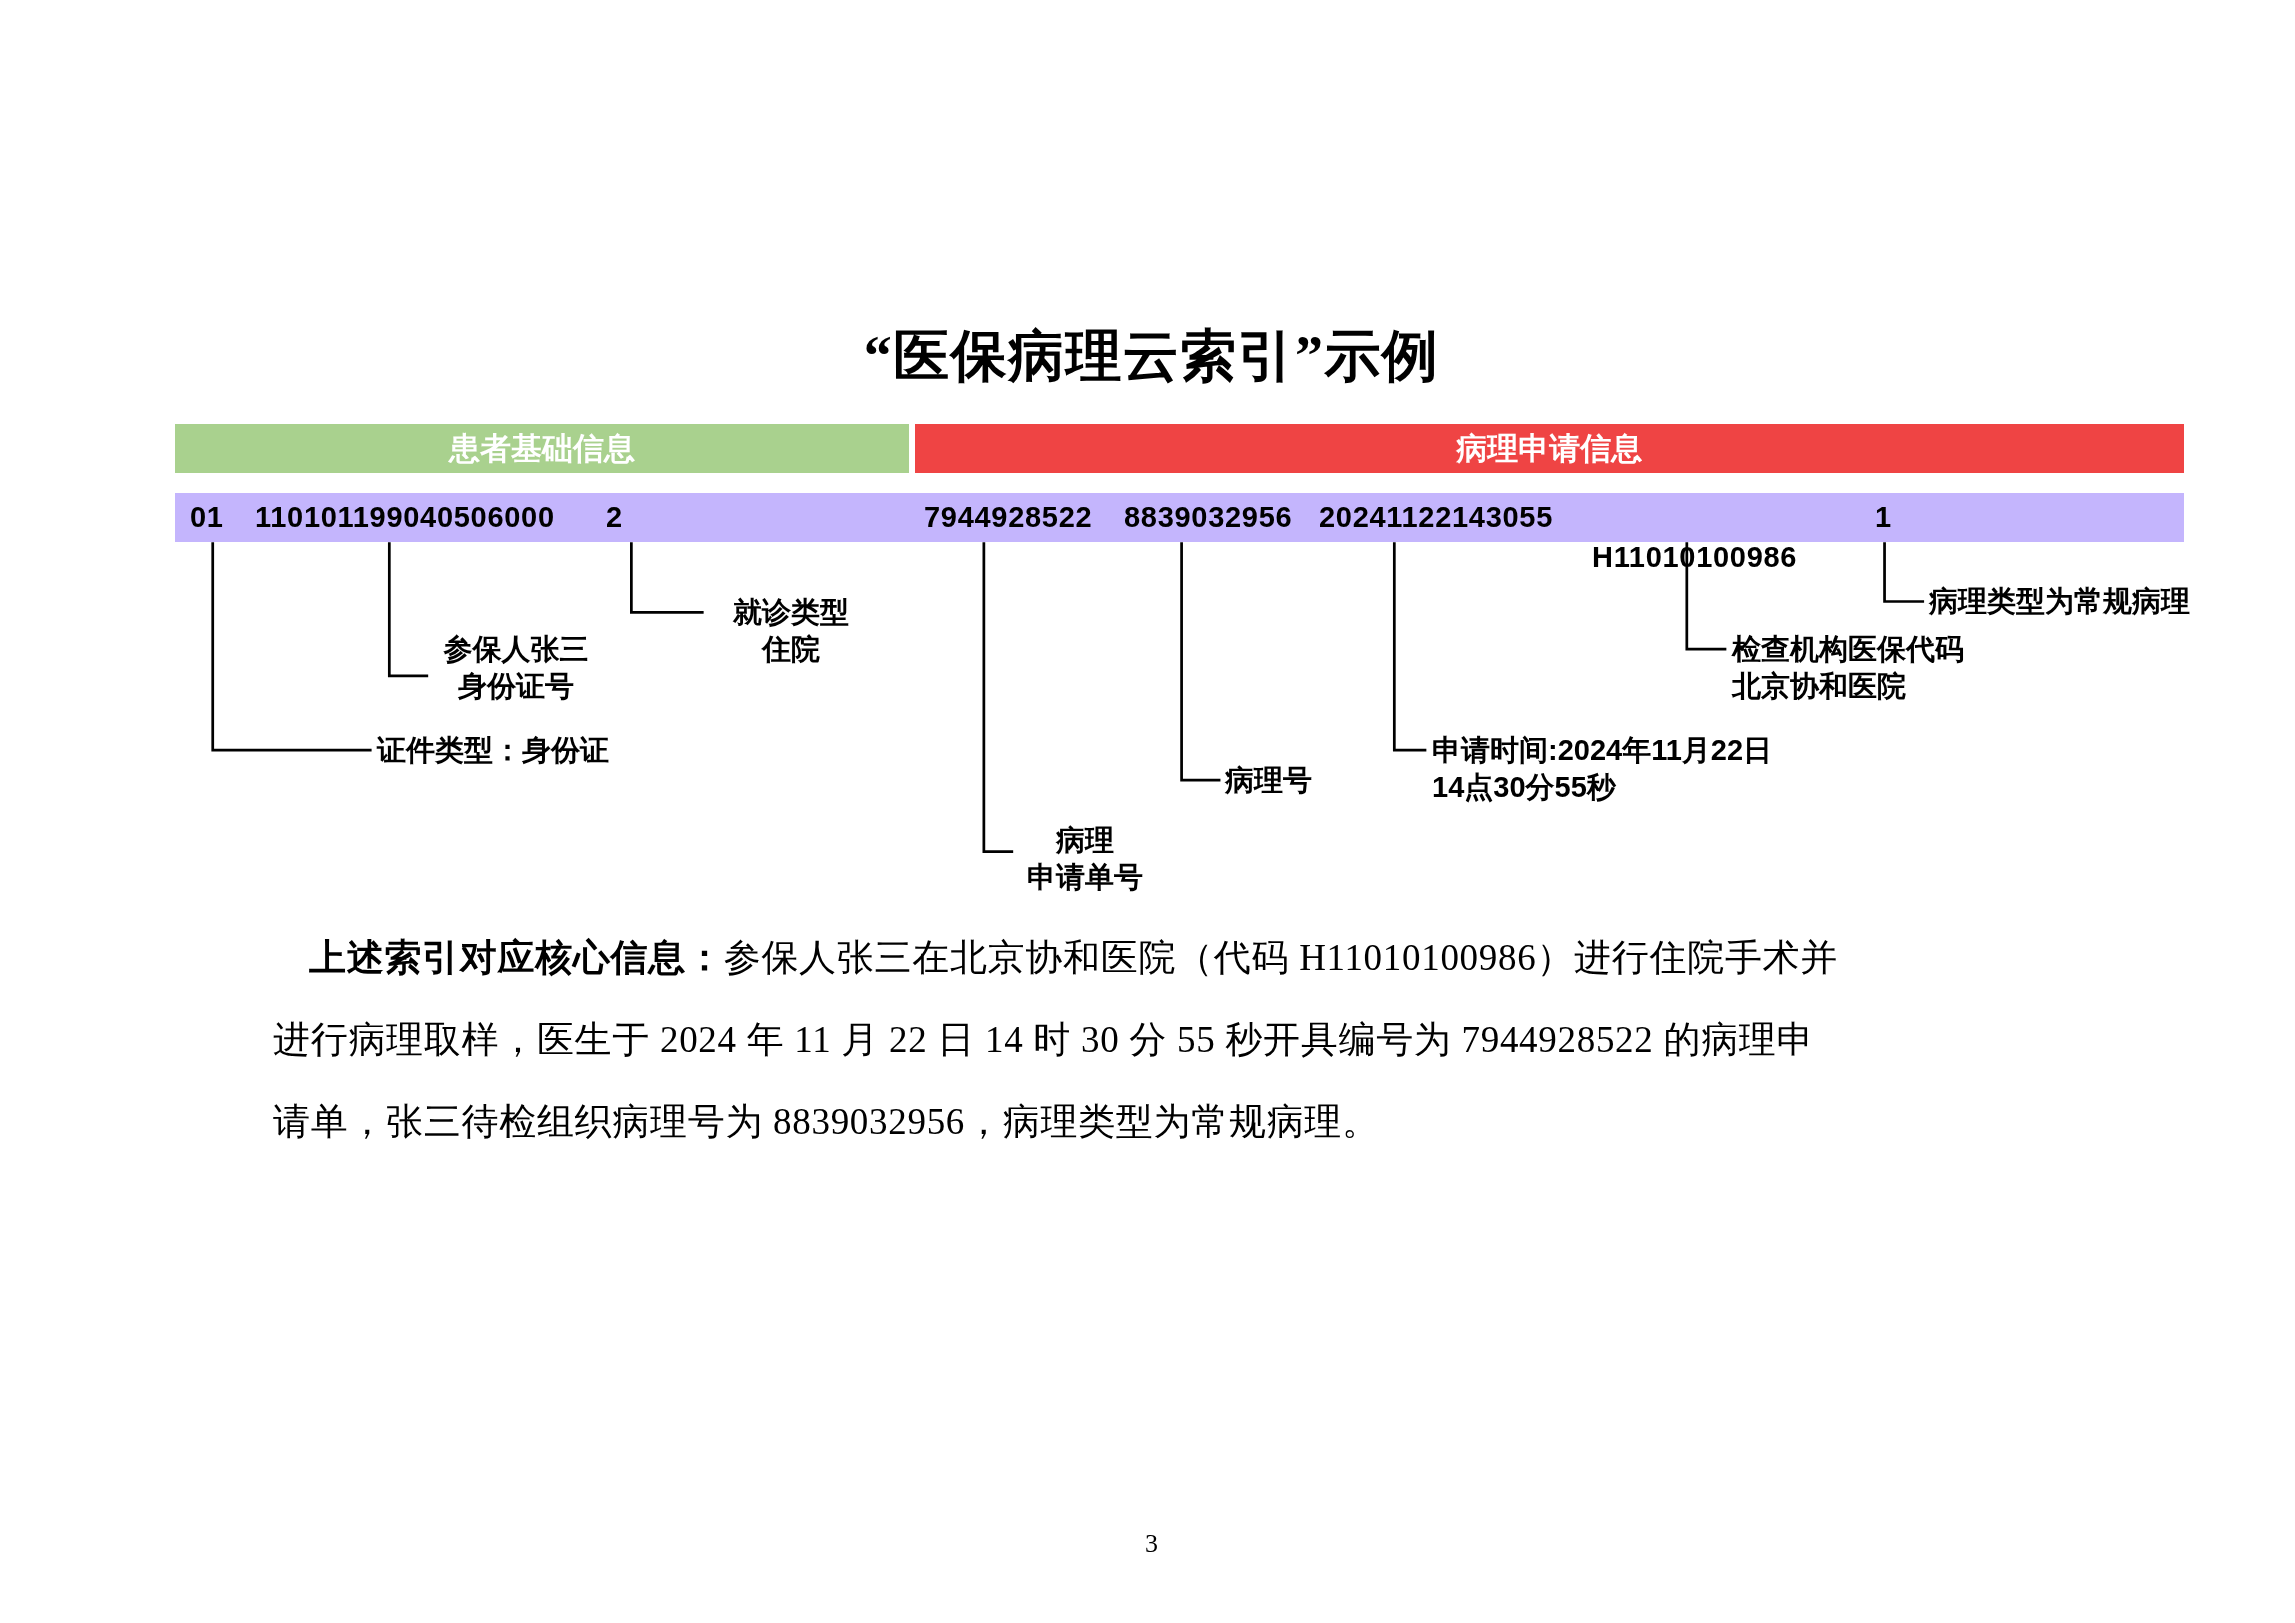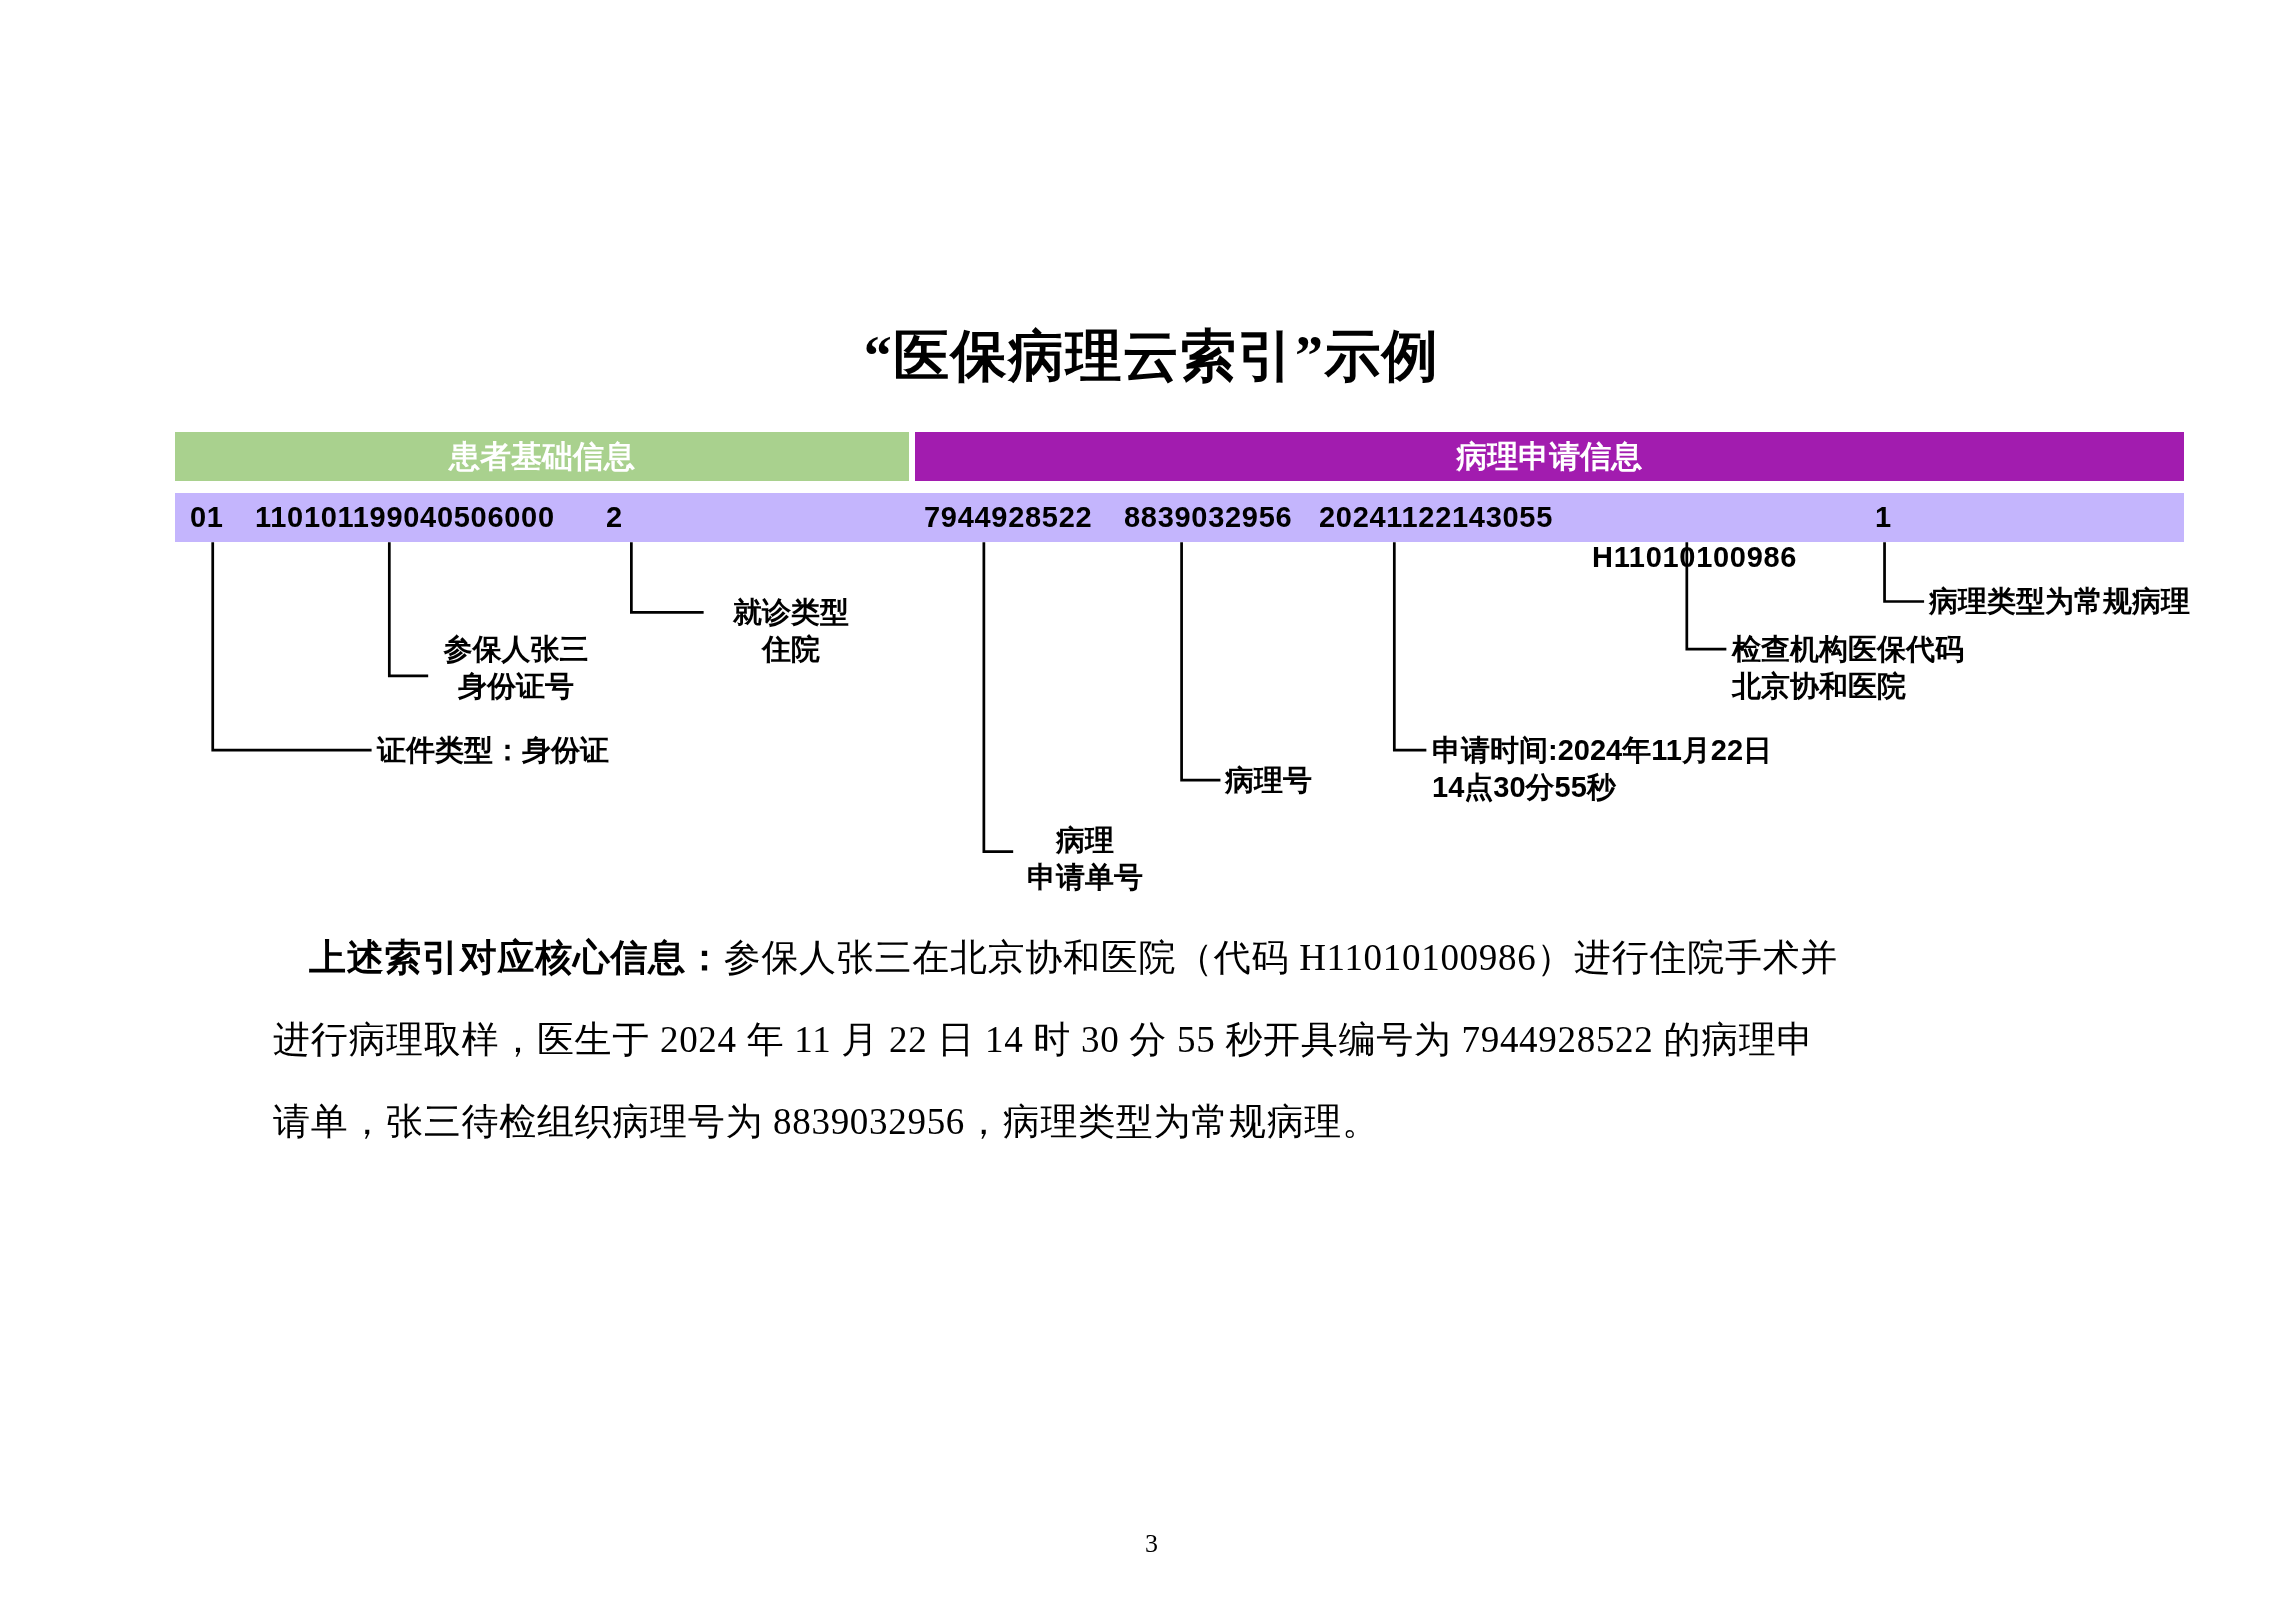--- a/index.html
+++ b/index.html
@@ -7,28 +7,28 @@
     position:relative; width:2295px; height:1623px; background:#ffffff;
     font-family:"Liberation Sans", sans-serif; color:#000; overflow:hidden;padding-left:8px;
   }
   .title {
     position:absolute; top:319px; left:0; width:100%; margin:0;
     text-align:center; font-family:"Liberation Serif", serif;
     font-size:56px; font-weight:bold; letter-spacing:1.4px;
   }
   .header-row {
     position:absolute; top:424px; left:175px; width:2009px; height:65px;
-    display:flex; gap:5.5px;align-items:center;
+    display:flex; gap:5.5px;
   }
   .hdr {
     height:49px; line-height:49px; text-align:center; color:#ffffff;
     font-weight:bold; font-size:31px;
   }
   .hdr-green { width:734px; background:#a9d18e; }
-  .hdr-blue  { flex:1; background:#a21caf; }
+  .hdr-blue  { flex:1; background:#ef4444; }
   .value-row {
     position:absolute; top:493px; left:175px; width:2009px; height:49px;
     background:#c4b5fd;
   }
   .val {
     position:absolute; top:0; height:49px; line-height:49px;
     font-weight:bold; font-size:29px; white-space:nowrap; letter-spacing:0.7px;
   }
   .v0 { left:15px; }   .v1 { left:80px;text-align:center; }  .v2 { left:431px; }
   .v3 { left:749px; } .v4 { left:949px; } .v5 { left:1144px; }

